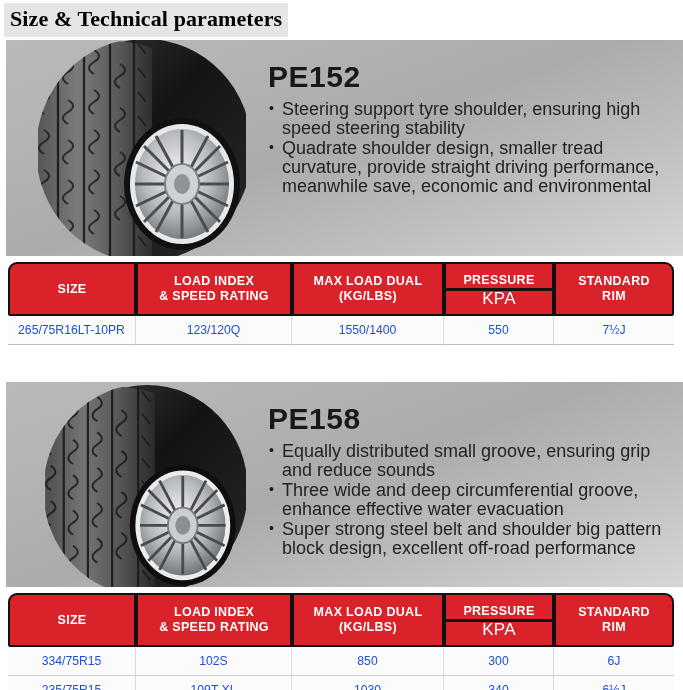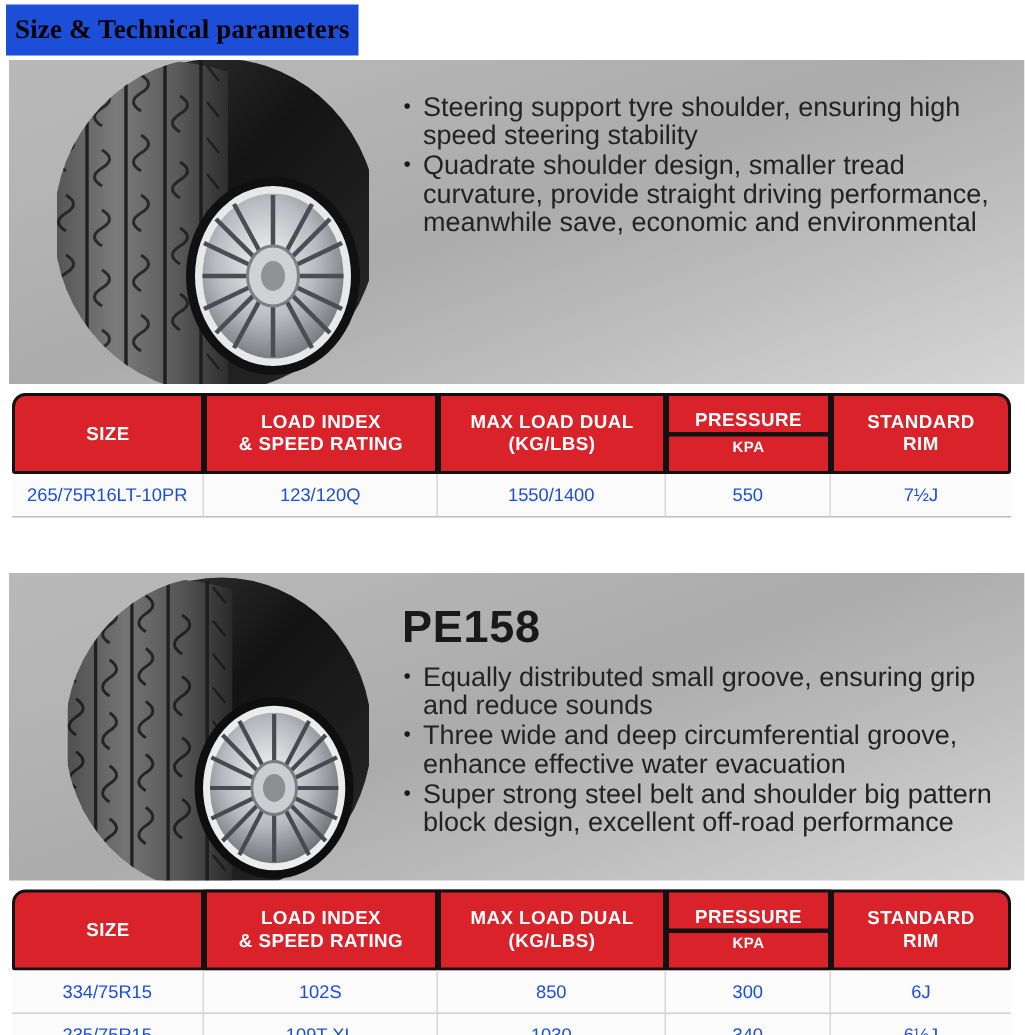--- a/index.html
+++ b/index.html
@@ -18,24 +18,24 @@
 
   
   .page-title-wrap {
     height: 40px;
     padding: 3px 0 0 4px;
   }
   .page-title {
     display: inline-block;
     font-family: "Liberation Serif", serif;
     font-weight: bold;
-    font-size: 18px;
+    font-size: 22px;
     line-height: 30px;
     color: #000000;
-    background: #1d4ed8;
+    background: #e5e5e5;
     padding: 1px 6px 3px 6px;
     letter-spacing: 0.1px;
     white-space: nowrap;
   }
 
   
   .product-panel {
     position: relative;
     margin: 0 0 0 6px;
     width: 677px;
@@ -135,21 +135,21 @@
   .pressure-stack { display: flex; flex-direction: column; height: 100%; }
   .pressure-top {
     flex: 1 1 50%;
     display: flex; align-items: center; justify-content: center;
     border-bottom: 3px solid #111111;
     font-size: 12.5px; font-weight: bold; letter-spacing: 0.3px; text-align: center;
   }
   .pressure-bot {
     flex: 1 1 50%;
     display: flex; align-items: center; justify-content: center;
-    font-size: 10px; font-weight: bold; letter-spacing: 0.3px;
+    font-size: 17px; font-weight: normal; letter-spacing: 0.3px;
   }
 
   .td {
     height: 29px;
     text-align: center;
     vertical-align: middle;
     font-size: 12.2px;
     color: #1d4ed8;
     background: #fbfbfb;
     border-right: 1px solid #d8d8d8;
@@ -230,20 +230,21 @@
       <ellipse cx="158" cy="150" rx="47" ry="55" fill="url(#rimG1)"></ellipse>
       <g stroke="#4a4e52" stroke-width="3" fill="none">
         <path d="M158 96 L158 204 M120 112 L196 188 M120 188 L196 112 M111 150 L205 150"></path>
         <path d="M132 102 L184 198 M184 102 L132 198 M112 128 L204 172 M112 172 L204 128"></path>
       </g>
       <ellipse cx="158" cy="150" rx="17" ry="20" fill="#cfd2d5" stroke="#7d8184" stroke-width="2"></ellipse>
       <ellipse cx="158" cy="150" rx="8" ry="10" fill="#8f9396"></ellipse>
     </svg>
   </div>
   <div class="product-text">
+    <div class="model-name">PE152</div>
     <ul class="feature-list">
       <li>Steering support tyre shoulder, ensuring high speed steering stability</li>
       <li>Quadrate shoulder design, smaller tread curvature, provide straight driving performance, meanwhile save, economic and environmental</li>
     </ul>
   </div>
 </div>
 
 <table class="spec-table">
   <thead>
     <tr class="spec-head-row">

